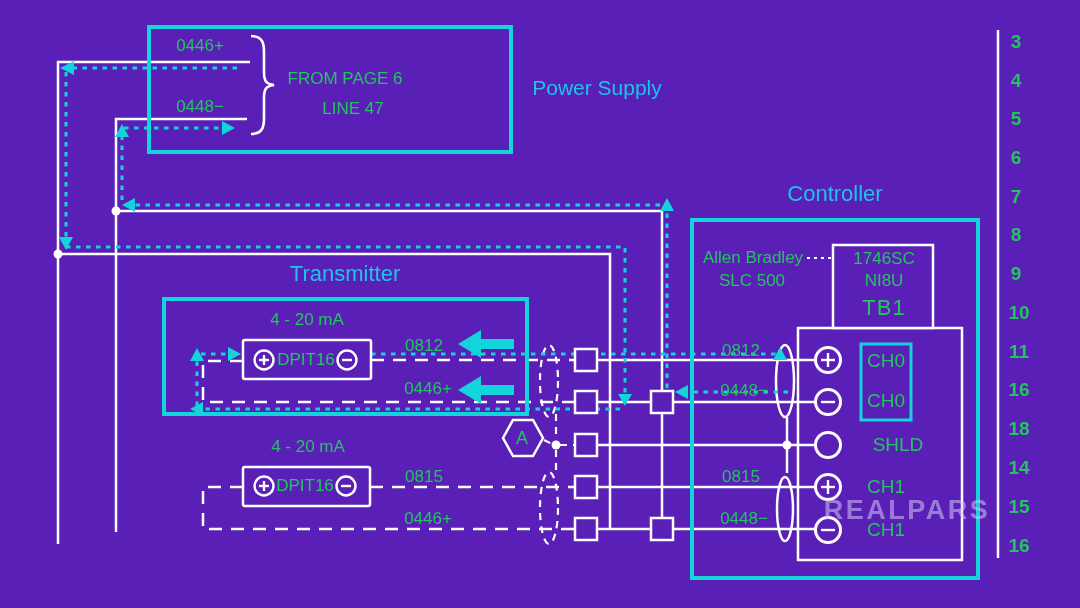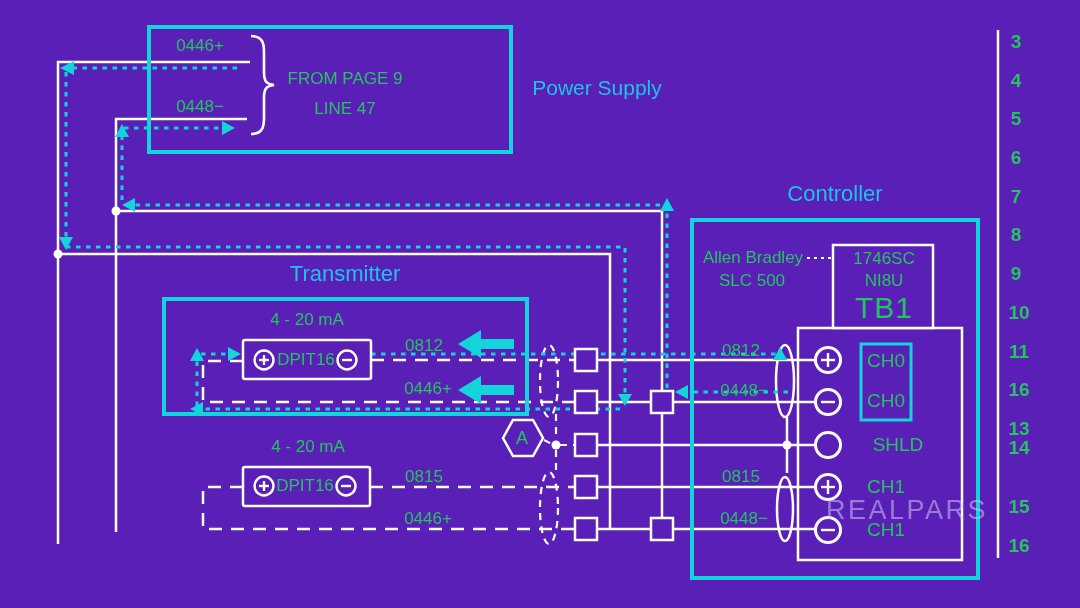--- a/index.html
+++ b/index.html
@@ -4,24 +4,24 @@
 <style>
   html,body{margin:0;padding:0;background:#2a1060;}
   .stage{position:relative;width:1080px;height:608px;background:#5a1fb7;overflow:hidden;
          font-family:"Liberation Sans","DejaVu Sans",sans-serif;}
   svg.layer{position:absolute;left:0;top:0;width:1080px;height:608px;}
   .t{position:absolute;transform:translate(-50%,-50%);color:#22c55e;
      font:400 17px "Liberation Sans","DejaVu Sans",sans-serif;white-space:nowrap;}
   .cyan{color:#1cc5e6;font-size:22px;}
   .ps-title{font-size:21px;}
   .s16{font-size:19px;}
-  .tb1{font-size:30px;letter-spacing:1px;}
+  .tb1{font-size:22px;letter-spacing:1px;}
   .rung{font-size:19px;font-weight:700;}
   .hexA{font-size:18px;}
-  .wm{font-weight:400;font-size:27px;color:rgba(208,198,242,0.55);letter-spacing:2.5px;}
+  .wm{font-weight:700;font-size:27px;color:rgba(208,198,242,0.55);letter-spacing:2.5px;}
   .wire{stroke:#ffffff;stroke-width:2.5;fill:none;}
   .wired{stroke:#ffffff;stroke-width:2.5;fill:none;stroke-dasharray:13 9;}
   .wired2{stroke:#ffffff;stroke-width:2.2;fill:none;stroke-dasharray:7 6;}
   .dot{fill:#ffffff;}
   .cy{stroke:#12d4da;stroke-width:3;fill:none;stroke-dasharray:4.5 5.5;}
   .cyfill{fill:#12d4da;}
   .cybox{stroke:#12d4da;stroke-width:4;fill:none;}
   .wbox{stroke:#ffffff;stroke-width:2.5;fill:none;}
   .wboxf{stroke:#ffffff;stroke-width:2.5;fill:#5a1fb7;}
   .term{stroke:#ffffff;stroke-width:3;fill:#5a1fb7;}
@@ -154,22 +154,22 @@
     <g>
       <circle class="dot" cx="58" cy="254" r="4.5"></circle>
       <circle class="dot" cx="116" cy="211" r="4.5"></circle>
       <circle class="dot" cx="556" cy="445" r="4.5"></circle>
       <circle class="dot" cx="787" cy="445" r="4.5"></circle>
     </g>
   </svg>
 
   <div class="t" style="left:200px;top:46px">0446+</div>
   <div class="t" style="left:200px;top:107px">0448−</div>
-  <div class="t" style="left:345px;top:79px">FROM PAGE 9</div>
-  <div class="t" style="left:345px;top:109px">LINE 47</div>
+  <div class="t" style="left:345px;top:79px">FROM PAGE 6</div>
+  <div class="t" style="left:353px;top:109px">LINE 47</div>
   <div class="t cyan" style="left:345px;top:274px">Transmitter</div>
 
   <div class="t cyan ps-title" style="left:597px;top:88px">Power Supply</div>
   <div class="t" style="left:307px;top:320px">4 - 20 mA</div>
   <div class="t" style="left:306px;top:360px">DPIT16</div>
   <div class="t" style="left:424px;top:346px">0812</div>
   <div class="t" style="left:428px;top:389px">0446+</div>
 
   <div class="t" style="left:308px;top:447px">4 - 20 mA</div>
   <div class="t" style="left:305px;top:486px">DPIT16</div>
@@ -198,19 +198,19 @@
   <div class="t rung" style="left:1016px;top:42px">3</div>
   <div class="t rung" style="left:1016px;top:81px">4</div>
   <div class="t rung" style="left:1016px;top:119px">5</div>
   <div class="t rung" style="left:1016px;top:158px">6</div>
   <div class="t rung" style="left:1016px;top:197px">7</div>
   <div class="t rung" style="left:1016px;top:235px">8</div>
   <div class="t rung" style="left:1016px;top:274px">9</div>
   <div class="t rung" style="left:1019px;top:313px">10</div>
   <div class="t rung" style="left:1019px;top:352px">11</div>
   <div class="t rung" style="left:1019px;top:390px">16</div>
-  <div class="t rung" style="left:1019px;top:429px">13</div>
-  <div class="t rung" style="left:1019px;top:448px">14</div>
+  <div class="t rung" style="left:1019px;top:429px">18</div>
+  <div class="t rung" style="left:1019px;top:468px">14</div>
   <div class="t rung" style="left:1019px;top:507px">15</div>
   <div class="t rung" style="left:1019px;top:546px">16</div>
 
   <div class="t wm" style="left:907px;top:510px">REALPARS</div>
 </div>
 
 </body></html>

